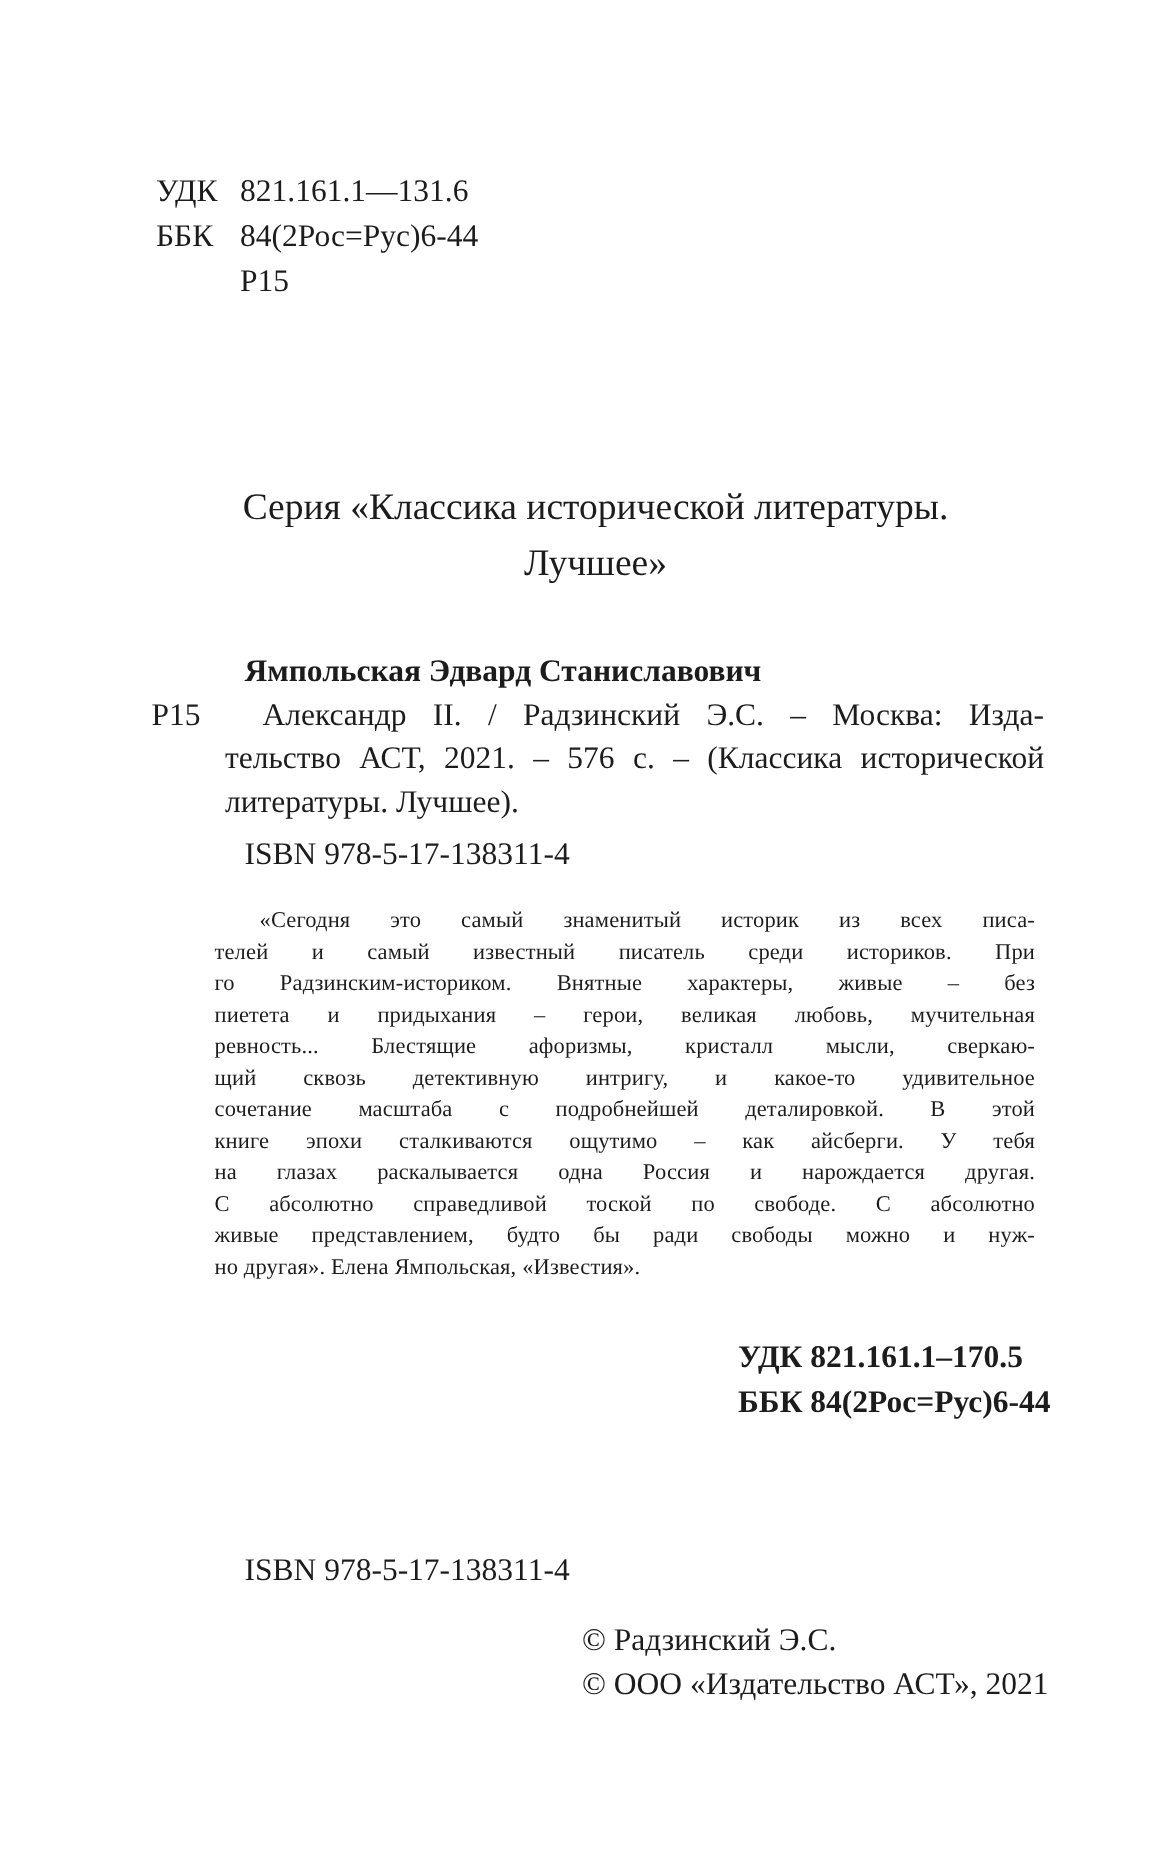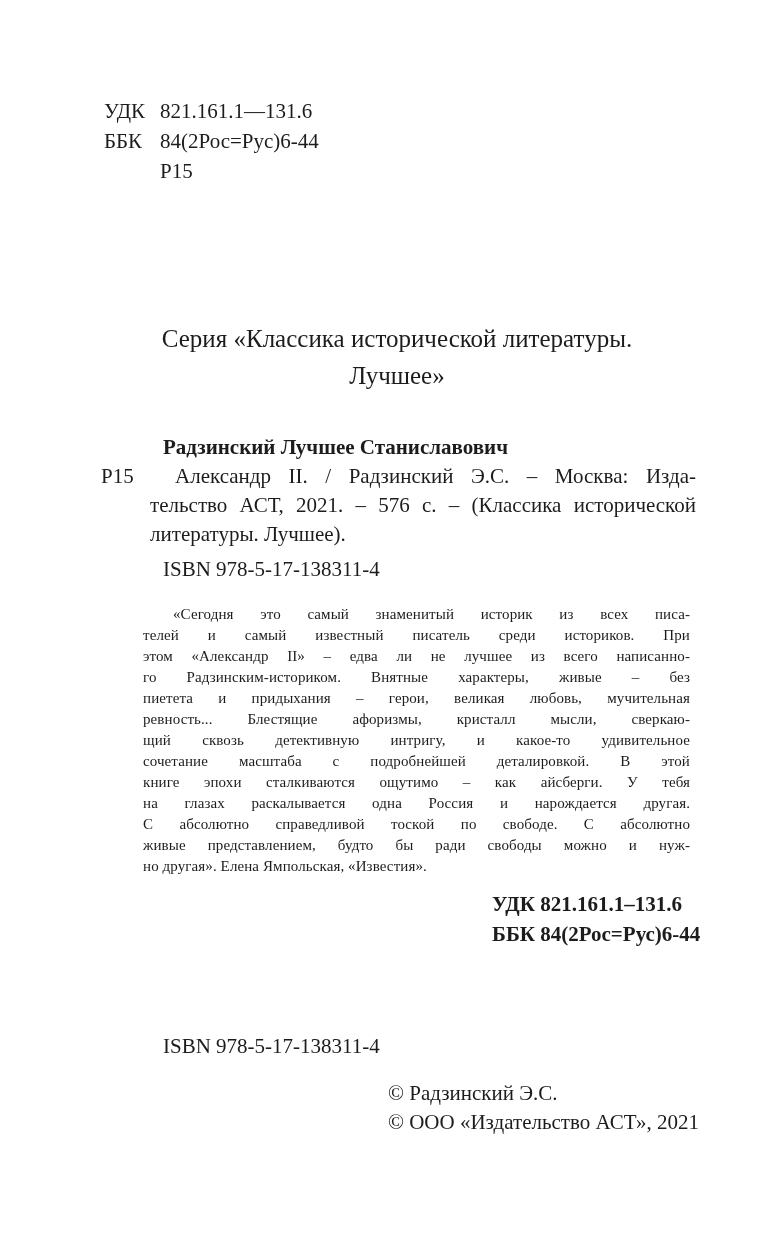--- a/index.html
+++ b/index.html
@@ -7,21 +7,21 @@
     width: 768px; height: 1241px;
     background: #ffffff;
     color: #1c1c1c;
     font-family: "Liberation Serif", "DejaVu Serif", serif;
     position: relative;
     overflow: hidden;
   }
   .abs { position: absolute; }
 
   
-  .top-codes { left: 104px; top: 96px; font-size: 21px; line-height: 30px; }
+  .top-codes { left: 104px; top: 112px; font-size: 21px; line-height: 30px; }
   .top-codes .row { display: flex; }
   .top-codes .lbl { width: 56px; flex: 0 0 56px; }
 
   
   .series { left: 0; top: 320px; width: 744px; text-align: center; font-size: 25px; line-height: 37px; padding-left: 25px; }
 
   
   .biblio { left: 150px; top: 433px; width: 546px; font-size: 21px; line-height: 29px; }
   .biblio .author { font-weight: bold; margin-left: 13px; }
   .biblio .desc { position: relative; }
@@ -62,51 +62,50 @@
     <span>Р15</span>
   </div>
 </div>
 
 <div class="abs series">
   <div>Серия «Классика исторической литературы.</div>
   <div>Лучшее»</div>
 </div>
 
 <div class="abs biblio">
-  <div class="author">Радзинский Лучшее Станиславович</div>
+  <div class="author">Ямпольская Эдвард Станиславович</div>
   <div class="desc">
     <span class="code">Р15</span>
     <div>
         <div class="line">Александр II. / Радзинский Э.С. – Москва: Изда-</div>
         <div class="line">тельство АСТ, 2021. – 576 с. – (Классика исторической</div>
         <div class="line last">литературы. Лучшее).</div>
       </div>
   </div>
 </div>
 
 <div class="abs isbn-mid">ISBN 978-5-17-138311-4</div>
 
 <div class="abs annotation">
     <div class="line">«Сегодня это самый знаменитый историк из всех писа-</div>
     <div class="line">телей и самый известный писатель среди историков. При</div>
-    <div class="line">этом «Александр II» – едва ли не лучшее из всего написанно-</div>
     <div class="line">го Радзинским-историком. Внятные характеры, живые – без</div>
     <div class="line">пиетета и придыхания – герои, великая любовь, мучительная</div>
     <div class="line">ревность... Блестящие афоризмы, кристалл мысли, сверкаю-</div>
     <div class="line">щий сквозь детективную интригу, и какое-то удивительное</div>
     <div class="line">сочетание масштаба с подробнейшей деталировкой. В этой</div>
     <div class="line">книге эпохи сталкиваются ощутимо – как айсберги. У тебя</div>
     <div class="line">на глазах раскалывается одна Россия и нарождается другая.</div>
     <div class="line">С абсолютно справедливой тоской по свободе. С абсолютно</div>
     <div class="line">живые представлением, будто бы ради свободы можно и нуж-</div>
     <div class="line last">но другая». Елена Ямпольская, «Известия».</div>
   </div>
 
 <div class="abs codes-bold">
-  <div>УДК 821.161.1–131.6</div>
+  <div>УДК 821.161.1–170.5</div>
   <div>ББК 84(2Рос=Рус)6-44</div>
 </div>
 
 <div class="abs isbn-bottom">ISBN 978-5-17-138311-4</div>
 
 <div class="abs copyright">
   <div>© Радзинский Э.С.</div>
   <div>© ООО «Издательство АСТ», 2021</div>
 </div>
 

